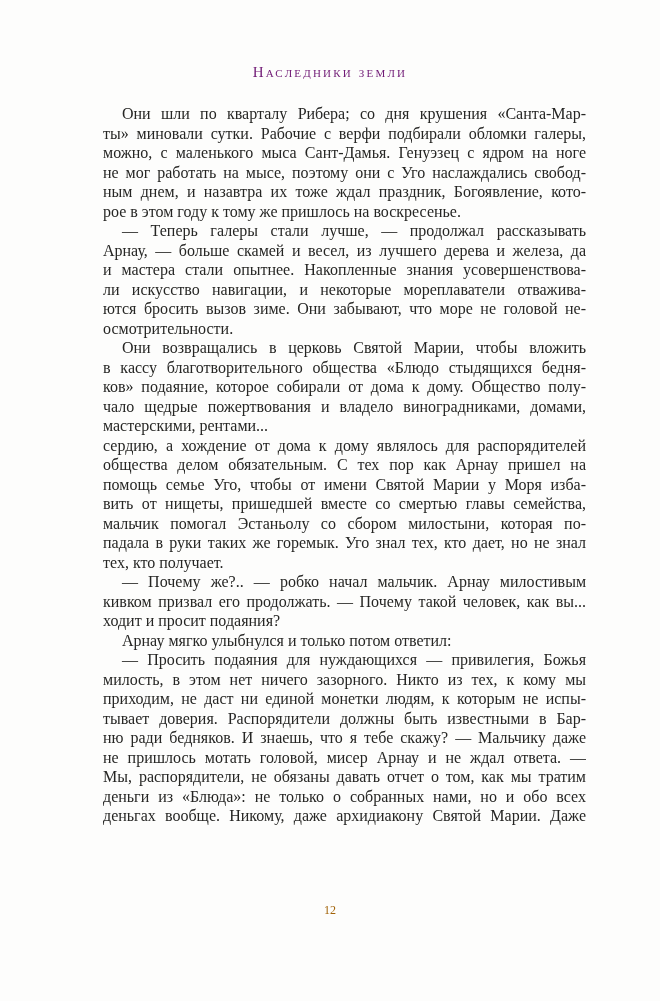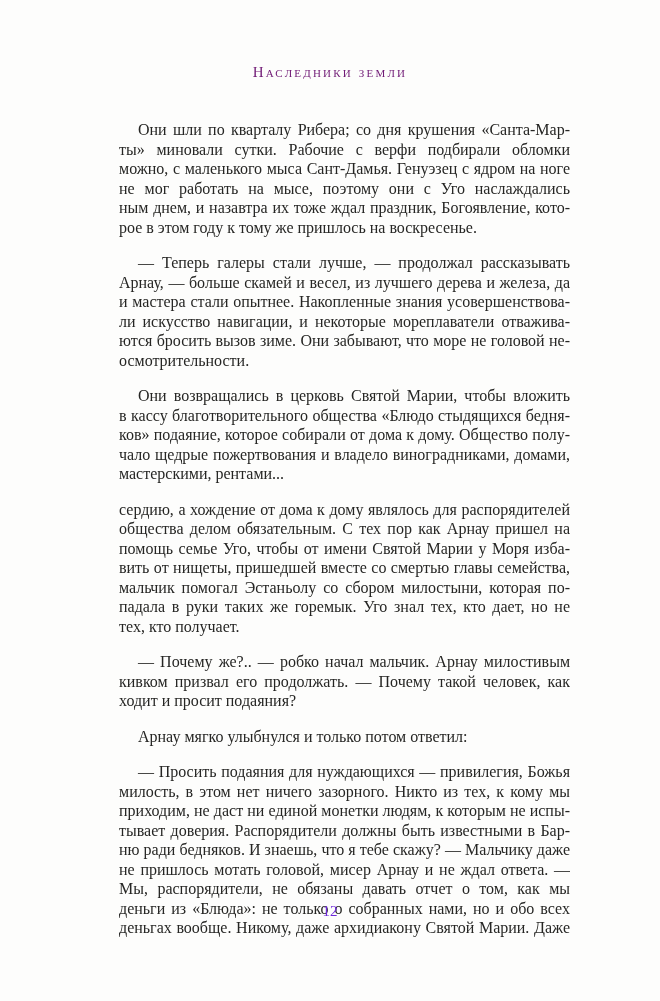--- a/index.html
+++ b/index.html
@@ -29,43 +29,43 @@
   .text-block {
     position: absolute;
     top: 104px;
     left: 103px;
     width: 483px;
     font-size: 16px;
     line-height: 19.5px;
     color: #262624;
   }
   .para {
-    margin: 16px;
+    margin: 0;
     padding: 0;
   }
   .line {
     text-align: justify;
     text-align-last: justify;
     height: 19.5px;
     overflow: hidden;
   }
   .line.first {
     padding-left: 19px;
   }
   .line.end {
     text-align-last: left;
   }
   .page-number {
     position: absolute;
     top: 903px;
     left: 0;
     width: 660px;
     text-align: center;
-    font-size: 15px;
-    color: #6d28d9;
+    font-size: 12px;
+    color: #a16207;
   }
 </style>
 </head>
 <body>
 
 <div class="page">
   <div class="running-head">Наследники земли</div>
 
   <div class="text-block">
       <div class="para">

